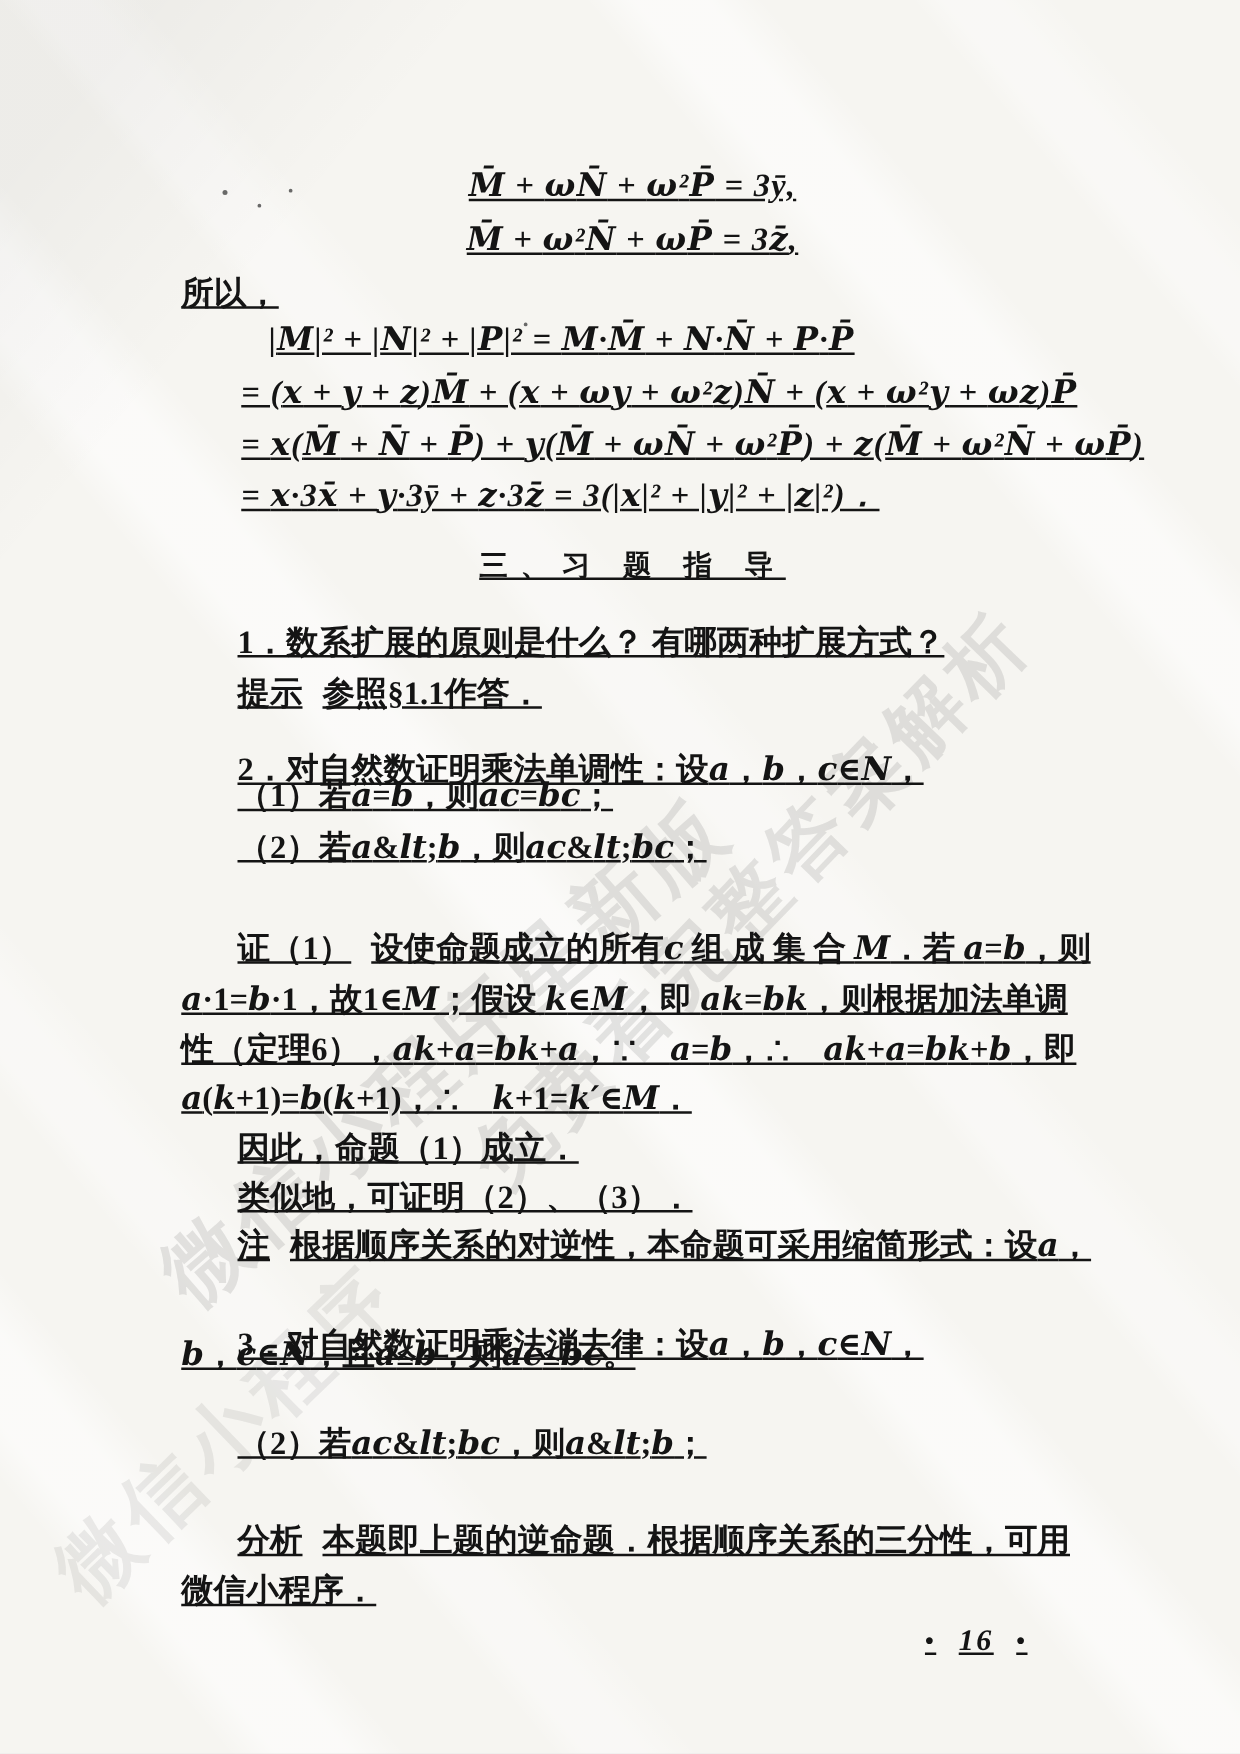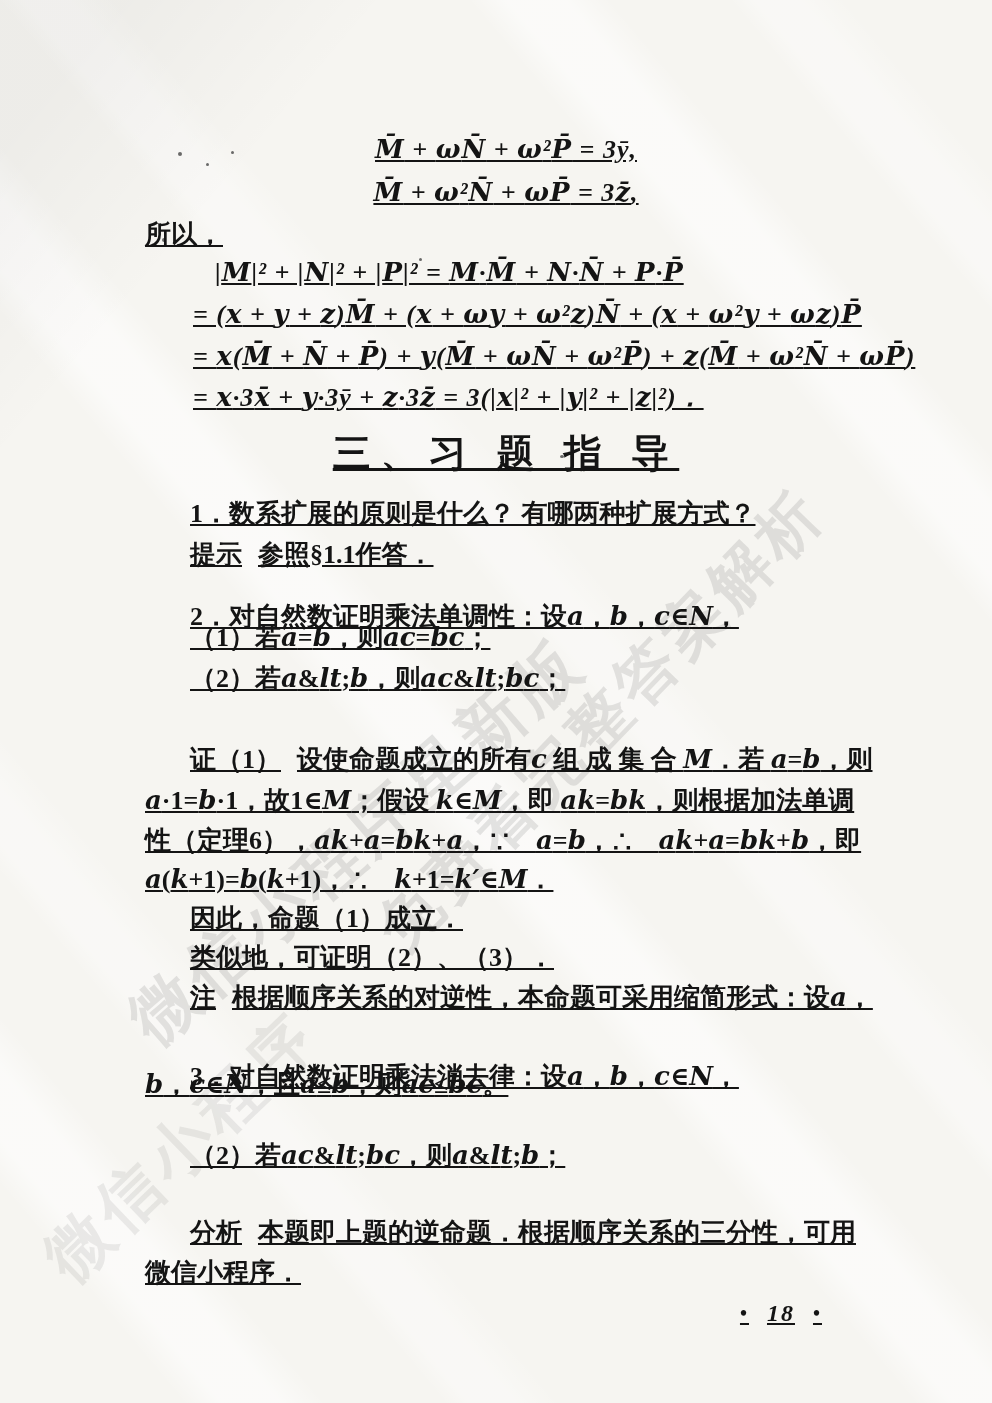--- a/index.html
+++ b/index.html
@@ -43,21 +43,21 @@
     font-size:26px;
     line-height:32px;
     font-weight:600;
     white-space:nowrap;
     text-decoration:underline;
   }
   .eq{font-style:italic;font-weight:700;letter-spacing:1px;}
   .center{left:140px;width:732px;text-align:center;}
   .heading{
     left:140px;width:732px;text-align:center;
-    font-size:38px;font-weight:800;letter-spacing:10px;
+    font-size:23px;font-weight:800;letter-spacing:10px;
   }
   .lbl{font-weight:800;margin-right:16px;text-align:right;}
   .t i{font-family:"DejaVu Serif","Liberation Serif",serif;font-weight:700;}
   .pagenum{
     font-size:24px;font-weight:700;font-style:italic;letter-spacing:2px;
   }
   .pagenum .dot{font-style:normal;font-size:20px;vertical-align:1px;padding:0 18px;}
 </style>
 </head>
 <body>
@@ -115,16 +115,16 @@
 
   <div class="t" style="left:190px;top:1060px">3．对自然数证明乘法消去律：设<i>a</i>，<i>b</i>，<i>c</i>∈<i>N</i>，</div>
   <div class="t" style="left:190px;top:1139px">（2）若<i>a</i><i>c</i>&amp;<i>l</i><i>t</i>;<i>b</i><i>c</i>，则<i>a</i>&amp;<i>l</i><i>t</i>;<i>b</i>；</div>
 
   <div class="t" style="left:190px;top:1217px">
     <b class="lbl">分析</b><span>本题即上题的逆命题．根据顺序关系的三分性，可用</span>
   </div>
   <div class="t" style="left:145px;top:1257px">微信小程序．</div>
 
   <div class="t pagenum" style="left:140px;top:1297px;width:700px;text-align:right;">
-    <span class="dot">•</span><span>18</span><span class="dot">•</span>
+    <span class="dot">•</span><span>16</span><span class="dot">•</span>
   </div>
 
 </div>
 
 </body></html>

